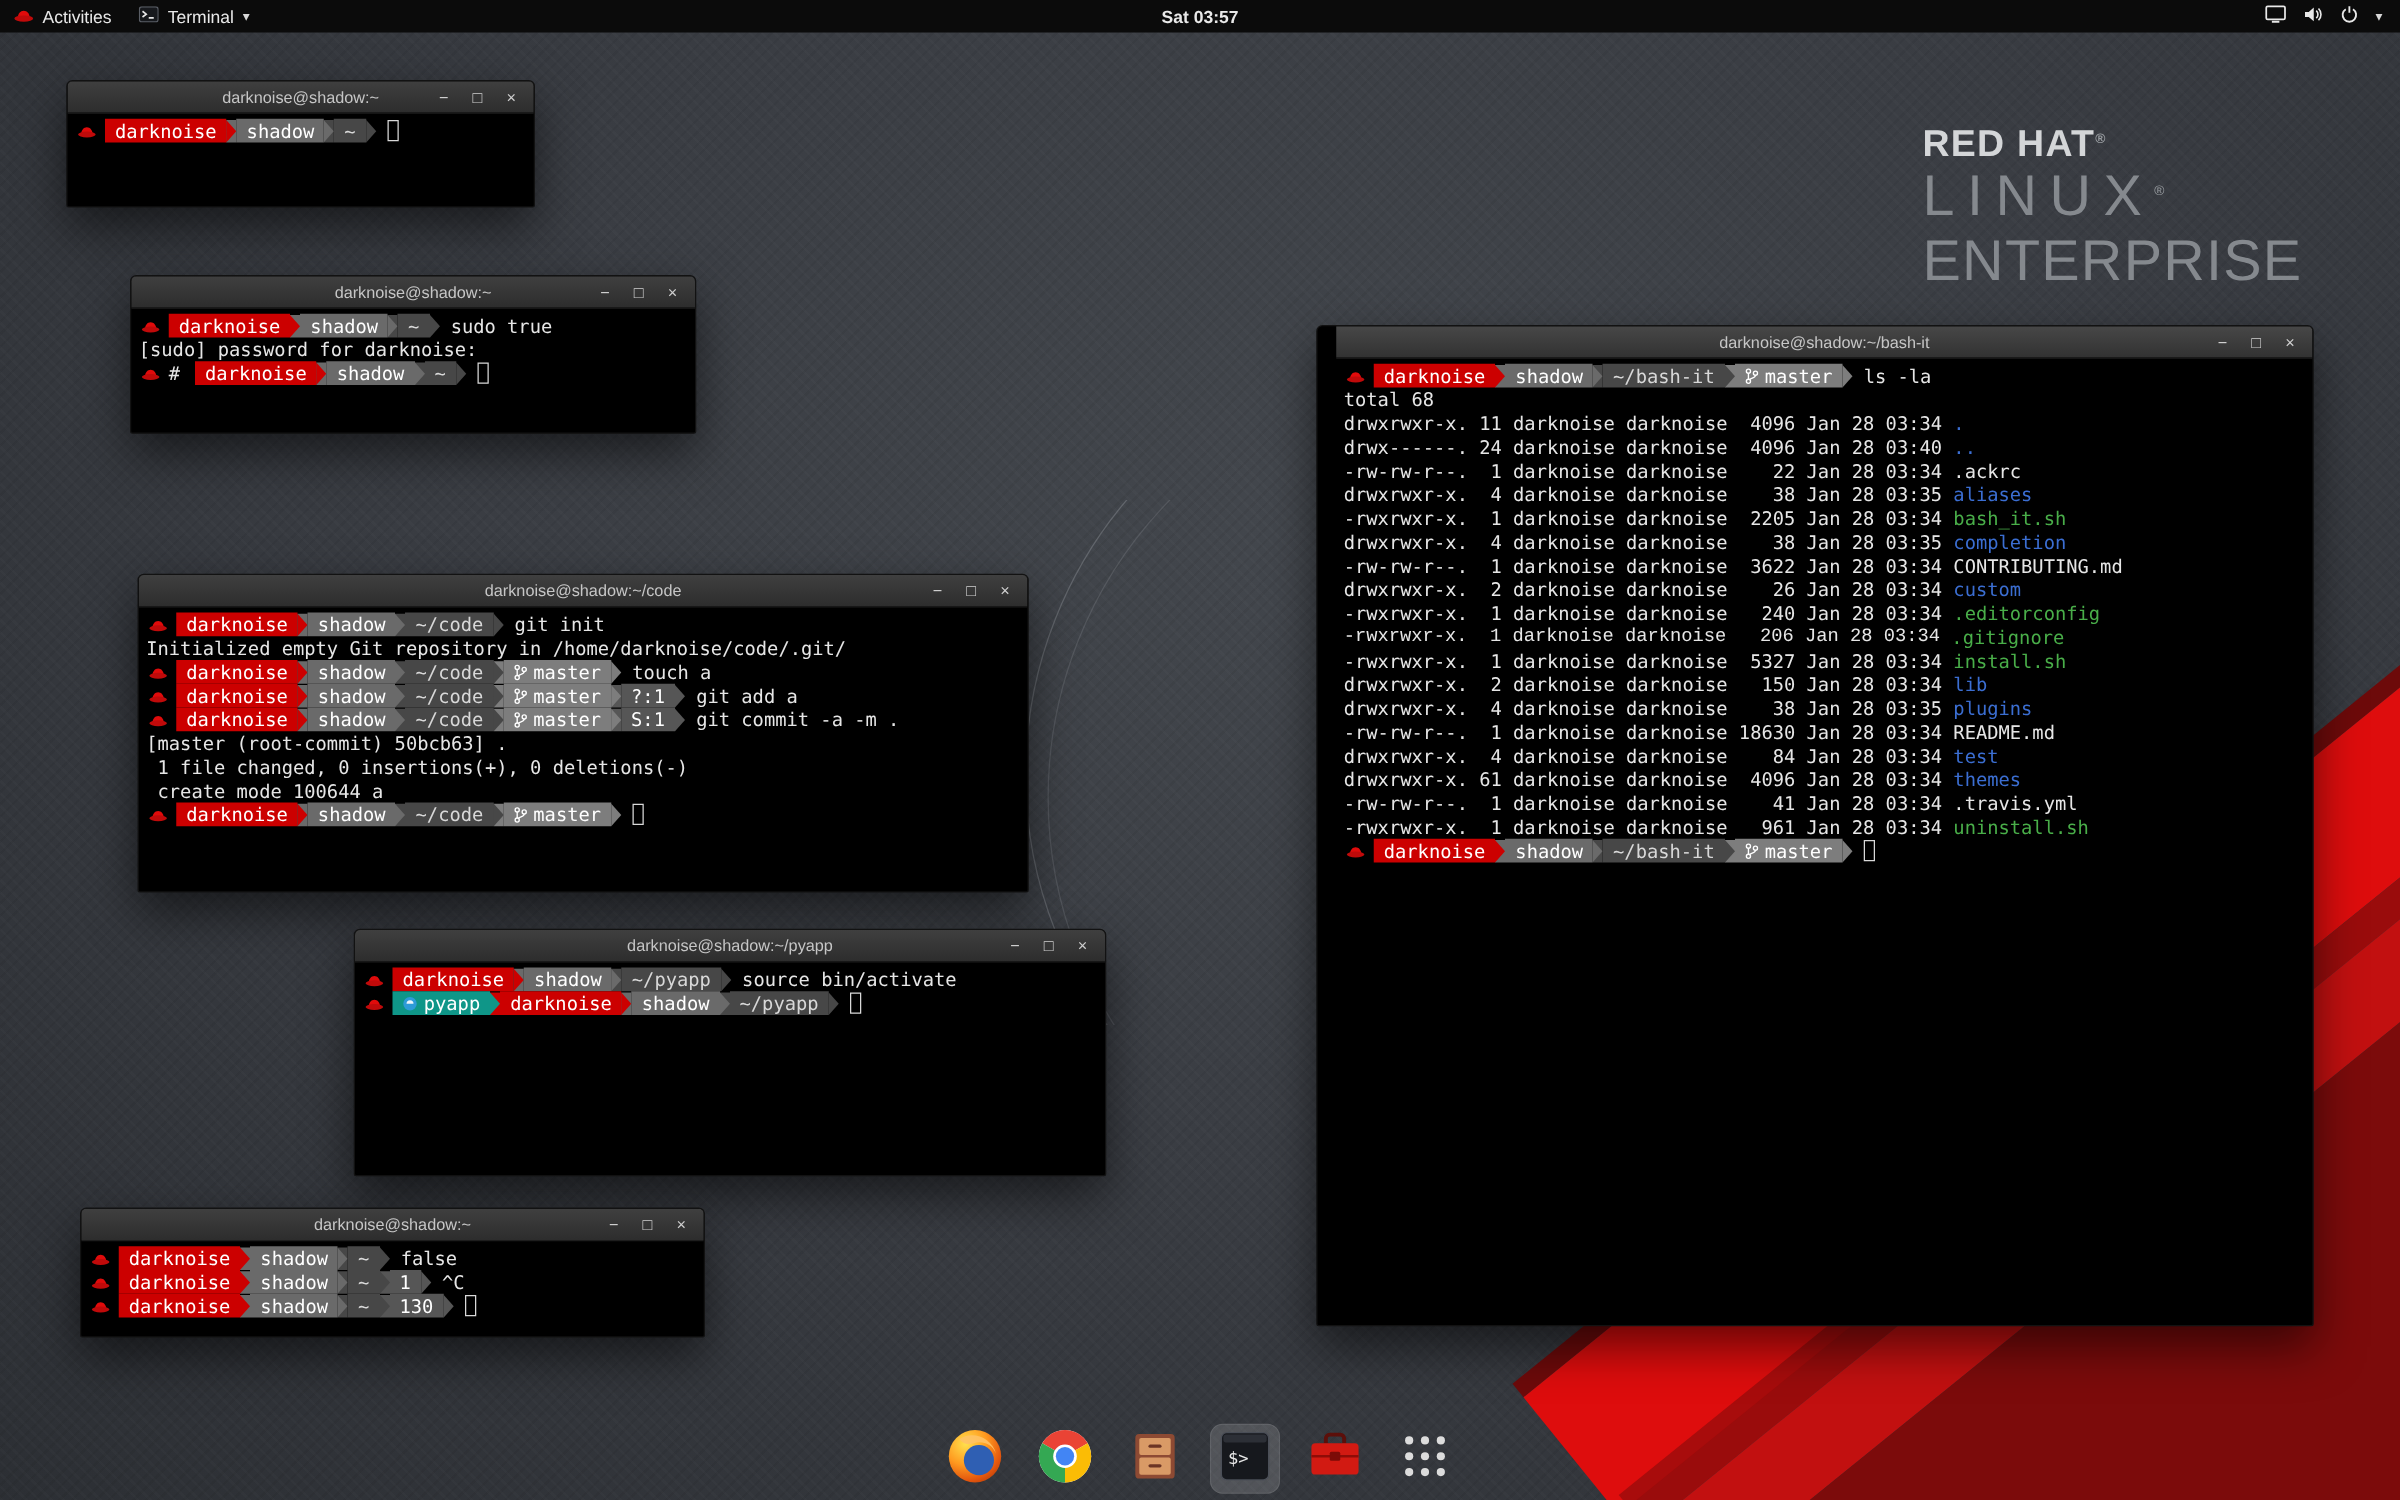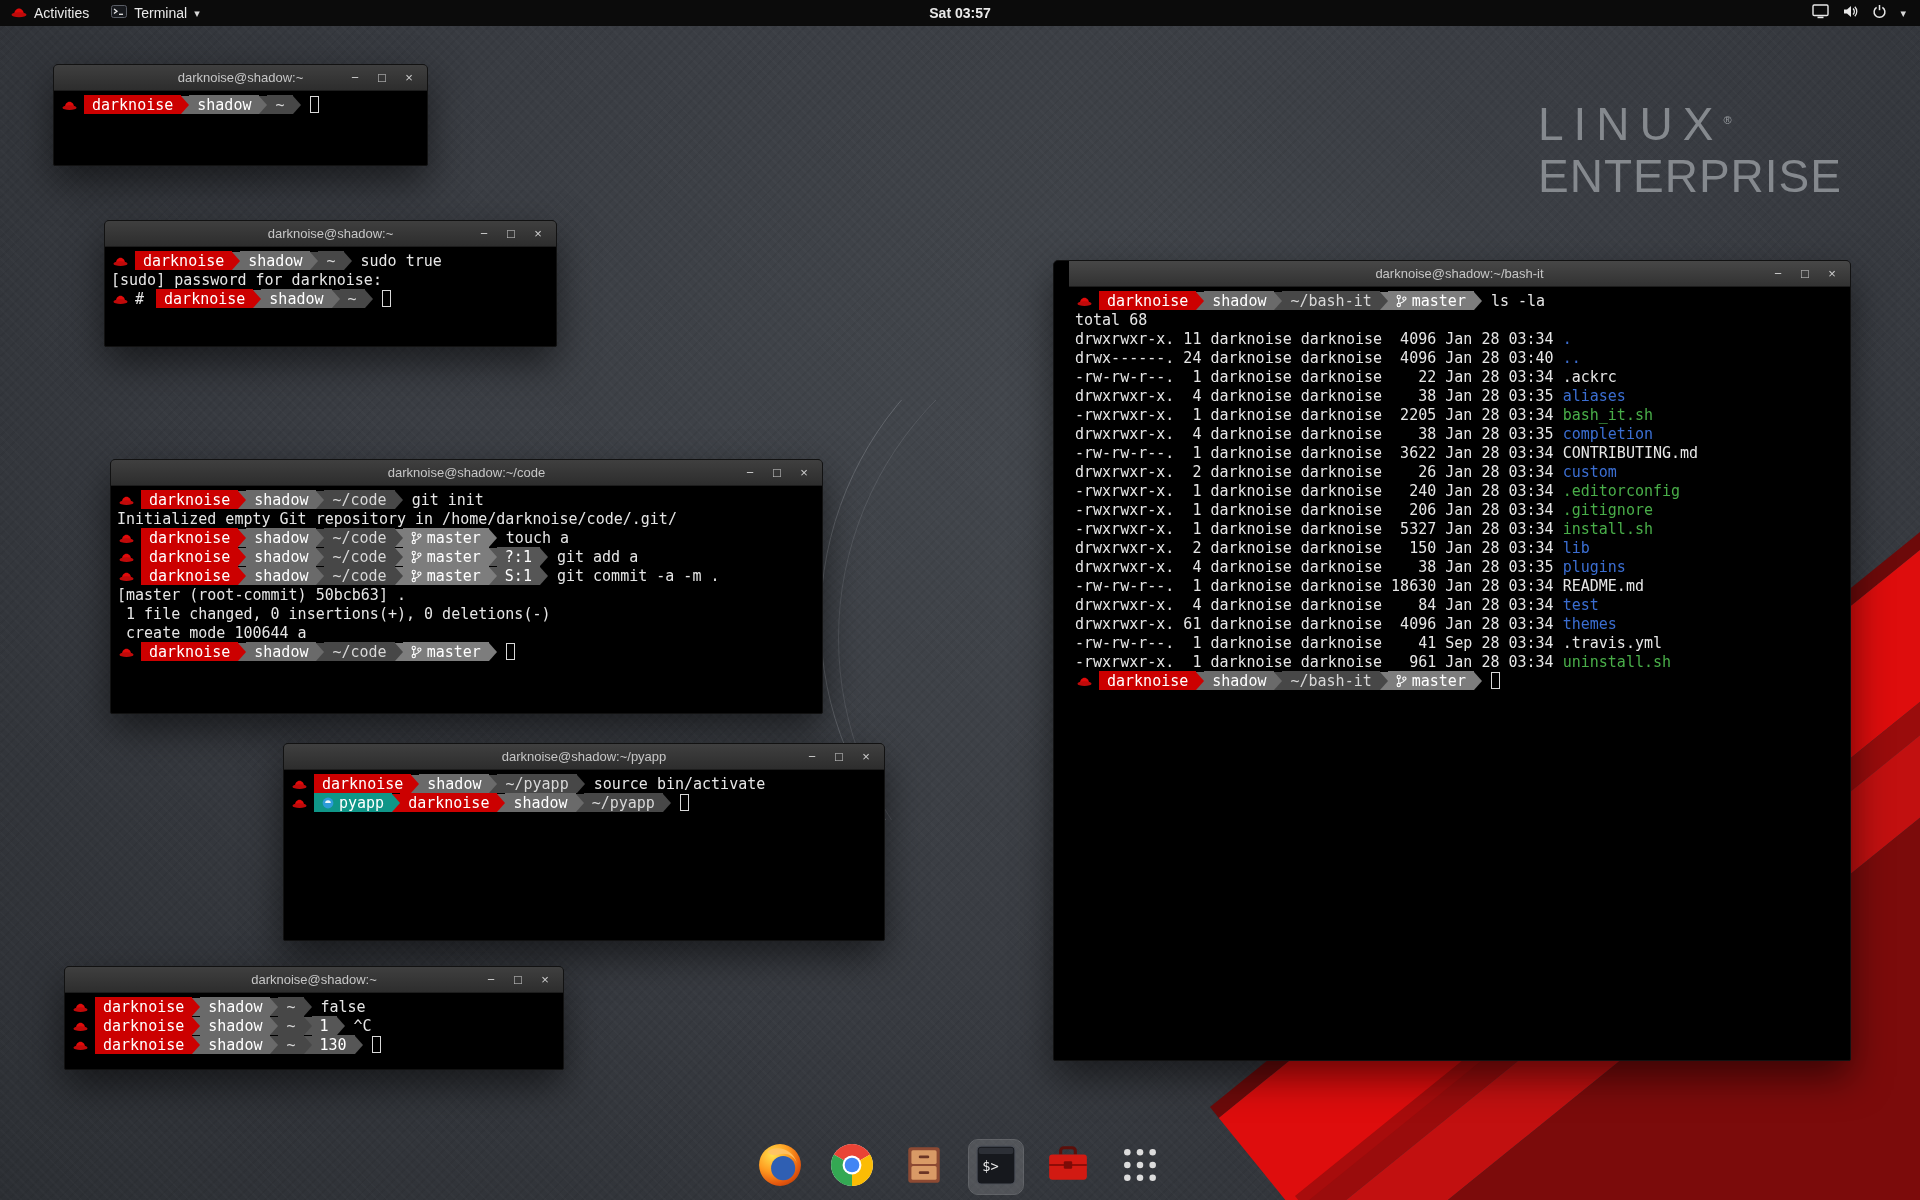--- a/index.html
+++ b/index.html
@@ -75,20 +75,21 @@
       <div class="s s1"></div>
         <div class="s s2"></div>
         <div class="s s3"></div>
         <div class="s s4"></div>
         <div class="s s5"></div>
     </div>
     <div class="stripe-sliver"></div>
   </div>
 
   <div id="branding">
+    <div id="brand-redhat"><span>RED HAT</span><sup>®</sup></div>
     <div id="brand-linux"><span>LINUX</span><sup>®</sup></div>
     <div id="brand-enterprise">ENTERPRISE</div>
   </div>
 
   <div>
       <div class="window" style="left: 53px; top: 64px; width: 375px; height: 102px;">
         <div class="titlebar">
           <span class="title">darknoise@shadow:~</span>
           <span class="controls">
             <span class="ctrl">−</span>
@@ -249,28 +250,28 @@
           <div class="line text">total 68</div>
           <div class="line text"><span style="color: rgb(230, 230, 230);">drwxrwxr-x. 11 darknoise darknoise  4096 Jan 28 03:34 </span><span style="color: rgb(59, 110, 210);">.</span></div>
           <div class="line text"><span style="color: rgb(230, 230, 230);">drwx------. 24 darknoise darknoise  4096 Jan 28 03:40 </span><span style="color: rgb(59, 110, 210);">..</span></div>
           <div class="line text"><span style="color: rgb(230, 230, 230);">-rw-rw-r--.  1 darknoise darknoise    22 Jan 28 03:34 </span><span style="color: rgb(230, 230, 230);">.ackrc</span></div>
           <div class="line text"><span style="color: rgb(230, 230, 230);">drwxrwxr-x.  4 darknoise darknoise    38 Jan 28 03:35 </span><span style="color: rgb(59, 110, 210);">aliases</span></div>
           <div class="line text"><span style="color: rgb(230, 230, 230);">-rwxrwxr-x.  1 darknoise darknoise  2205 Jan 28 03:34 </span><span style="color: rgb(73, 174, 73);">bash_it.sh</span></div>
           <div class="line text"><span style="color: rgb(230, 230, 230);">drwxrwxr-x.  4 darknoise darknoise    38 Jan 28 03:35 </span><span style="color: rgb(59, 110, 210);">completion</span></div>
           <div class="line text"><span style="color: rgb(230, 230, 230);">-rw-rw-r--.  1 darknoise darknoise  3622 Jan 28 03:34 </span><span style="color: rgb(230, 230, 230);">CONTRIBUTING.md</span></div>
           <div class="line text"><span style="color: rgb(230, 230, 230);">drwxrwxr-x.  2 darknoise darknoise    26 Jan 28 03:34 </span><span style="color: rgb(59, 110, 210);">custom</span></div>
           <div class="line text"><span style="color: rgb(230, 230, 230);">-rwxrwxr-x.  1 darknoise darknoise   240 Jan 28 03:34 </span><span style="color: rgb(73, 174, 73);">.editorconfig</span></div>
-          <div class="line text"><span style="color: rgb(230, 230, 230);">-rwxrwxr-x.  1 darknoise darknoise   206 Jan 28 03:34 </span><span style="color: rgb(73, 174, 73);">.gitignore</span></div>
+          <div class="line text"><span style="color: rgb(230, 230, 230); font-family: Liberation Mono, monospace;">-rwxrwxr-x.  1 darknoise darknoise   206 Jan 28 03:34 </span><span style="color: rgb(73, 174, 73);">.gitignore</span></div>
           <div class="line text"><span style="color: rgb(230, 230, 230);">-rwxrwxr-x.  1 darknoise darknoise  5327 Jan 28 03:34 </span><span style="color: rgb(73, 174, 73);">install.sh</span></div>
           <div class="line text"><span style="color: rgb(230, 230, 230);">drwxrwxr-x.  2 darknoise darknoise   150 Jan 28 03:34 </span><span style="color: rgb(59, 110, 210);">lib</span></div>
           <div class="line text"><span style="color: rgb(230, 230, 230);">drwxrwxr-x.  4 darknoise darknoise    38 Jan 28 03:35 </span><span style="color: rgb(59, 110, 210);">plugins</span></div>
           <div class="line text"><span style="color: rgb(230, 230, 230);">-rw-rw-r--.  1 darknoise darknoise 18630 Jan 28 03:34 </span><span style="color: rgb(230, 230, 230);">README.md</span></div>
           <div class="line text"><span style="color: rgb(230, 230, 230);">drwxrwxr-x.  4 darknoise darknoise    84 Jan 28 03:34 </span><span style="color: rgb(59, 110, 210);">test</span></div>
           <div class="line text"><span style="color: rgb(230, 230, 230);">drwxrwxr-x. 61 darknoise darknoise  4096 Jan 28 03:34 </span><span style="color: rgb(59, 110, 210);">themes</span></div>
-          <div class="line text"><span style="color: rgb(230, 230, 230);">-rw-rw-r--.  1 darknoise darknoise    41 Sep 28 03:34 </span><span style="color: rgb(230, 230, 230);">.travis.yml</span></div>
+          <div class="line text"><span style="color: rgb(230, 230, 230);">-rw-rw-r--.  1 darknoise darknoise    41 Jan 28 03:34 </span><span style="color: rgb(230, 230, 230);">.travis.yml</span></div>
           <div class="line text"><span style="color: rgb(230, 230, 230);">-rwxrwxr-x.  1 darknoise darknoise   961 Jan 28 03:34 </span><span style="color: rgb(73, 174, 73);">uninstall.sh</span></div>
           <div class="line prompt"><span class="hat"><svg width="15" height="12" viewBox="0 0 16 12">
                 <path d="M3.2 8.4 C3.2 4.9 5.3 2.5 8 2.5 C10.7 2.5 12.8 4.9 12.8 8.4 Z" fill="#e00b0b"></path>
                 <ellipse cx="8" cy="8.8" rx="7.5" ry="2.5" fill="#c00a0a"></ellipse>
               </svg></span><span class="seg" style="background: rgb(204, 0, 0); color: rgb(255, 255, 255);"><span>darknoise</span></span><span class="pl-arrow" style="border-left-color: rgb(204, 0, 0); background-color: rgb(106, 106, 106);"></span><span class="seg" style="background: rgb(106, 106, 106); color: rgb(255, 255, 255);"><span>shadow</span></span><span class="pl-arrow" style="border-left-color: rgb(106, 106, 106); background-color: rgb(71, 71, 71);"></span><span class="seg" style="background: rgb(71, 71, 71); color: rgb(216, 216, 216);"><span>~/bash-it</span></span><span class="pl-arrow" style="border-left-color: rgb(71, 71, 71); background-color: rgb(125, 125, 125);"></span><span class="seg" style="background: rgb(125, 125, 125); color: rgb(255, 255, 255);"><span class="seg-icon"><svg width="11" height="14" viewBox="0 0 10 12">
                   <circle cx="2.5" cy="2.3" r="1.5" fill="none" stroke="#fff" stroke-width="1"></circle>
                   <circle cx="2.5" cy="9.7" r="1.5" fill="none" stroke="#fff" stroke-width="1"></circle>
                   <circle cx="7.6" cy="3.8" r="1.5" fill="none" stroke="#fff" stroke-width="1"></circle>
                   <path d="M2.5 3.8 v4.4 M7.6 5.3 C7.6 7.6 3.8 7 3.3 8.6" stroke="#fff" stroke-width="1" fill="none"></path>
                 </svg></span><span>master</span></span><span class="pl-arrow" style="border-left-color: rgb(125, 125, 125); background-color: transparent;"></span><span class="cursor"></span></div>

